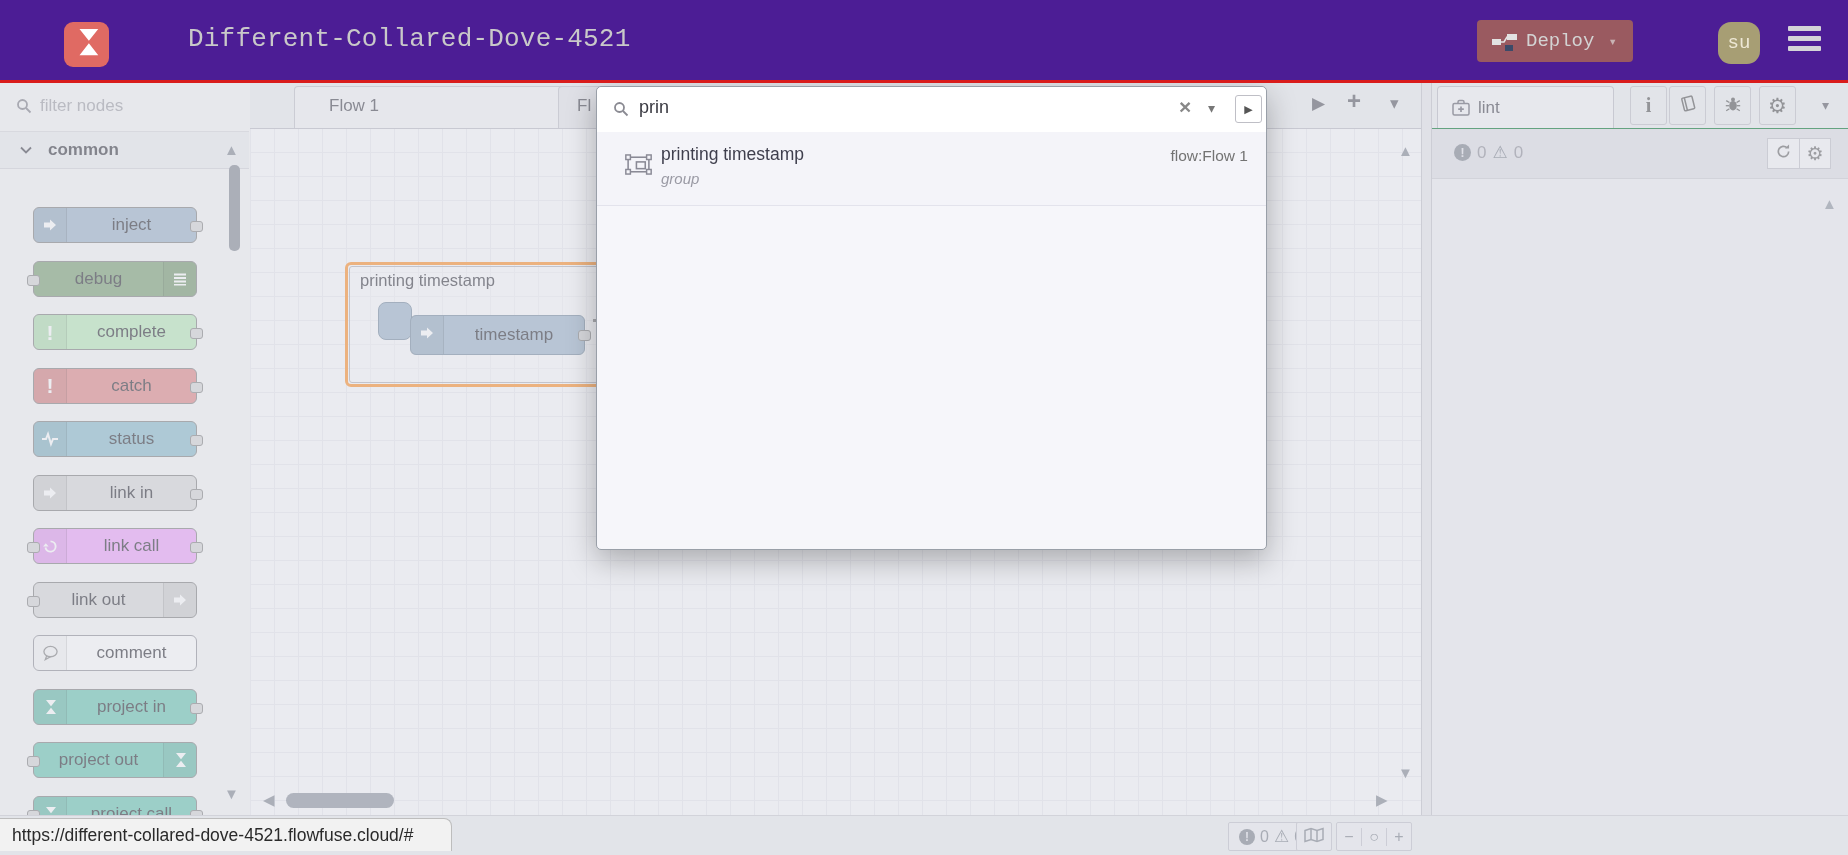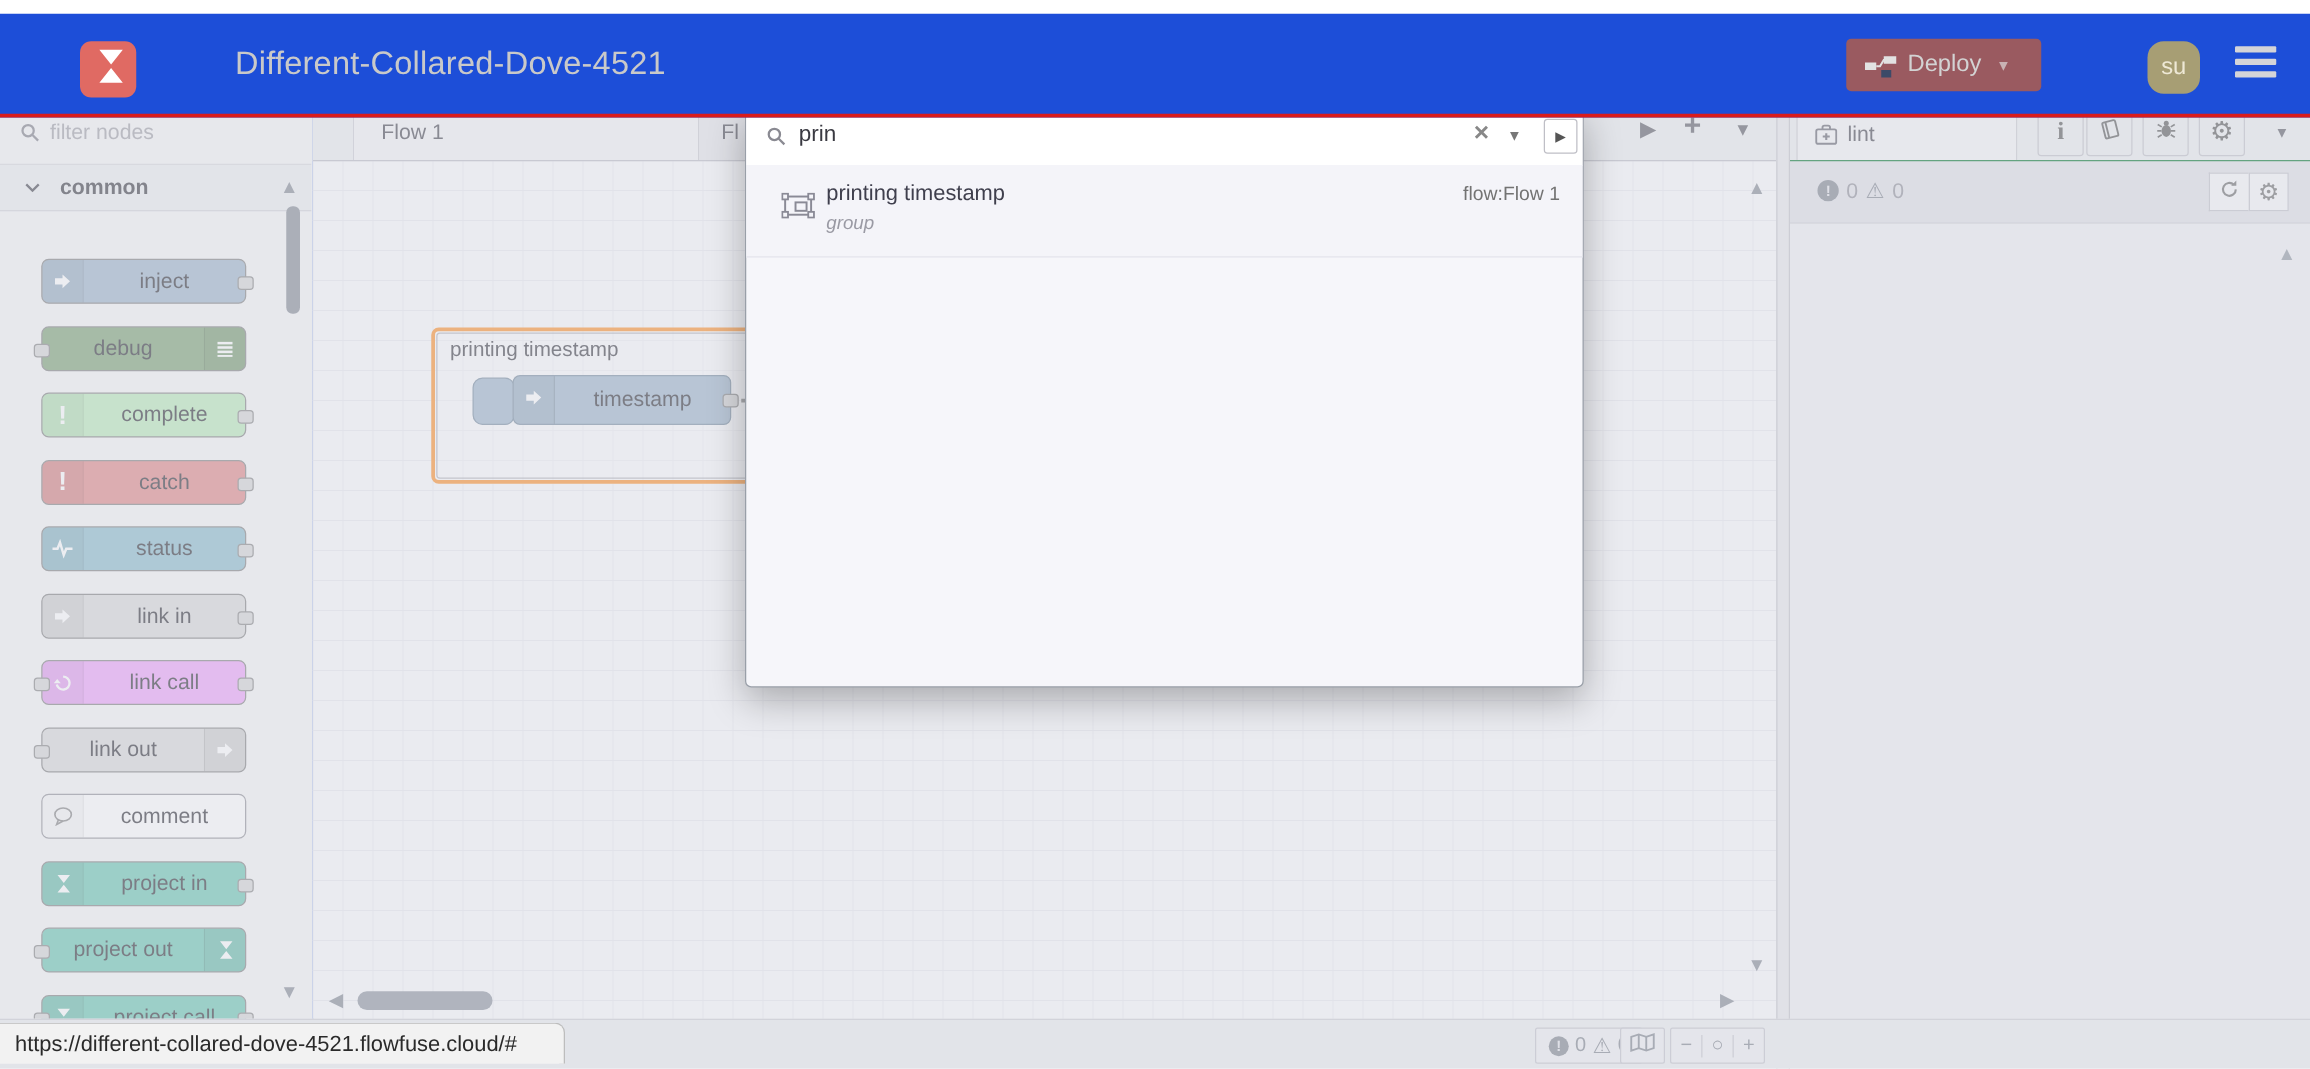--- a/index.html
+++ b/index.html
@@ -1,20 +1,20 @@
 <!DOCTYPE html>
 <html><head>
 <meta charset="utf-8">
 <style>
   html,body{margin:0;padding:0;background:#dfe2e6;}
   .app{position:relative;width:1848px;height:855px;overflow:hidden;background:#fff;
        font-family:"Liberation Sans", sans-serif; -webkit-font-smoothing:antialiased;}
   .abs{position:absolute;}
   
-  .header{left:0;top:11px;width:1848px;height:80px;background:#1d4ed8;border-bottom:3px solid #d91c1c;z-index:70;}
+  .header{left:0;top:0;width:1848px;height:80px;background:#4c1d95;border-bottom:3px solid #d91c1c;z-index:70;font-family:Liberation Mono, monospace;}
   .logo{left:64px;top:22px;width:45px;height:45px;border-radius:9px;background:#e06a63;display:flex;align-items:center;justify-content:center;}
   .title{left:188px;top:24px;font-size:26px;color:#c9c9c9;letter-spacing:.2px;}
   .deploy{left:1477px;top:20px;width:156px;height:42px;background:#9a5a60;border-radius:4px;display:flex;align-items:center;color:#d3d3d3;}
   .deploy .dicon{margin:0 8px 0 14px;display:flex;}
   .deploy .dlabel{font-size:19px;}
   .deploy .dcaret{margin-left:14px;font-size:14px;color:#c9b2b4;}
   .avatar{left:1718px;top:22px;width:42px;height:42px;border-radius:13px;background:#a79e74;display:flex;align-items:center;justify-content:center;color:#eee8d5;font-size:19px;}
   .hamburger{left:1788px;top:26px;width:33px;}
   .hamburger div{height:5px;background:#d4d4d8;border-radius:1px;margin-bottom:5px;}
   
@@ -43,21 +43,21 @@
   .tab .tlabel{margin:9px 0 0 22px;font-size:17px;color:#55555e;display:block;white-space:nowrap;overflow:hidden;}
   .tab .dot{position:absolute;right:24px;top:5px;width:15px;height:15px;border-radius:50%;background:#57c2e0;border:1px solid #8fa6ad;}
   .tabbtn{position:absolute;top:10px;color:#6a6a72;font-size:17px;}
   .grid{left:0;top:45px;width:1171px;height:687px;
         background-image:linear-gradient(#ececf2 1px, transparent 1px),linear-gradient(90deg,#ececf2 1px, transparent 1px);
         background-size:24px 24px;}
   .group{left:95px;top:179px;width:266px;height:119px;border:3px solid #ff9a3c;border-radius:6px;background:rgba(255,255,255,0.25);}
   .group .inner{position:absolute;left:1px;top:1px;right:1px;bottom:1px;border:1px solid #b9b9c0;border-radius:3px;}
   .group .glabel{position:absolute;left:12px;top:6px;font-size:16.5px;color:#4a4a52;}
   .inj-btn{left:128px;top:219px;width:34px;height:38px;background:#a6bbcf;border:1.5px solid #8195a8;border-radius:8px;box-sizing:border-box;}
-  .inj-node{left:160px;top:217px;width:175px;height:40px;background:#a6bbcf;border:1.5px solid #8195a8;border-radius:6px;display:flex;box-sizing:border-box;}
+  .inj-node{left:160px;top:232px;width:175px;height:40px;background:#a6bbcf;border:1.5px solid #8195a8;border-radius:6px;display:flex;box-sizing:border-box;}
   .inj-node .istrip{width:32px;display:flex;align-items:center;justify-content:center;background:rgba(0,0,0,0.05);border-right:1px solid rgba(0,0,0,0.12);}
   .inj-node .nlabel{flex:1;display:flex;align-items:center;justify-content:center;font-size:17px;color:#3f3f46;}
   .inj-node .port.r{top:14px;}
   .wire{left:343px;top:236px;width:24px;height:3px;background:#8a8a8a;}
   .scroll-arrow{color:#8f949e;font-size:15px;}
   .h-thumb{left:36px;top:710px;width:108px;height:15px;border-radius:8px;background:#989ea8;}
   
   .divider{left:1421px;top:83px;width:11px;height:772px;background:#ebebee;border-left:1px solid #c9c9cf;border-right:1px solid #c9c9cf;box-sizing:border-box;}
   .sidebar{left:1432px;top:83px;width:416px;height:732px;background:#f1f1f4;}
   .sb-header{left:0;top:0;width:416px;height:45px;background:#eef0f1;border-bottom:2px solid #15803d;text-align:right;}
@@ -267,21 +267,21 @@
         </div>
       </div>
     <div class="abs pal-up">▲</div>
     <div class="abs pal-thumb"></div>
     <div class="abs pal-down">▼</div>
   </div>
 
   <div class="abs canvas">
     <div class="abs grid"></div>
     <div class="abs tabbar">
-      <div class="tab" style="left:32px;width:322px;">
+      <div class="tab" style="left:44px;width:322px;padding-left:12px;">
         <span class="tlabel">Flow 1</span>
         <span class="dot"></span>
       </div>
       <div class="tab" style="left:308px;width:120px;background:#e8e8ec;">
         <span class="tlabel" style="margin-left:18px;">Fl</span>
       </div>
       <span class="tabbtn" style="left:1062px;">▶</span>
       <span class="tabbtn" style="left:1097px;font-size:24px;top:4px;font-weight:bold;">+</span>
       <span class="tabbtn" style="left:1140px;">▾</span>
     </div>

